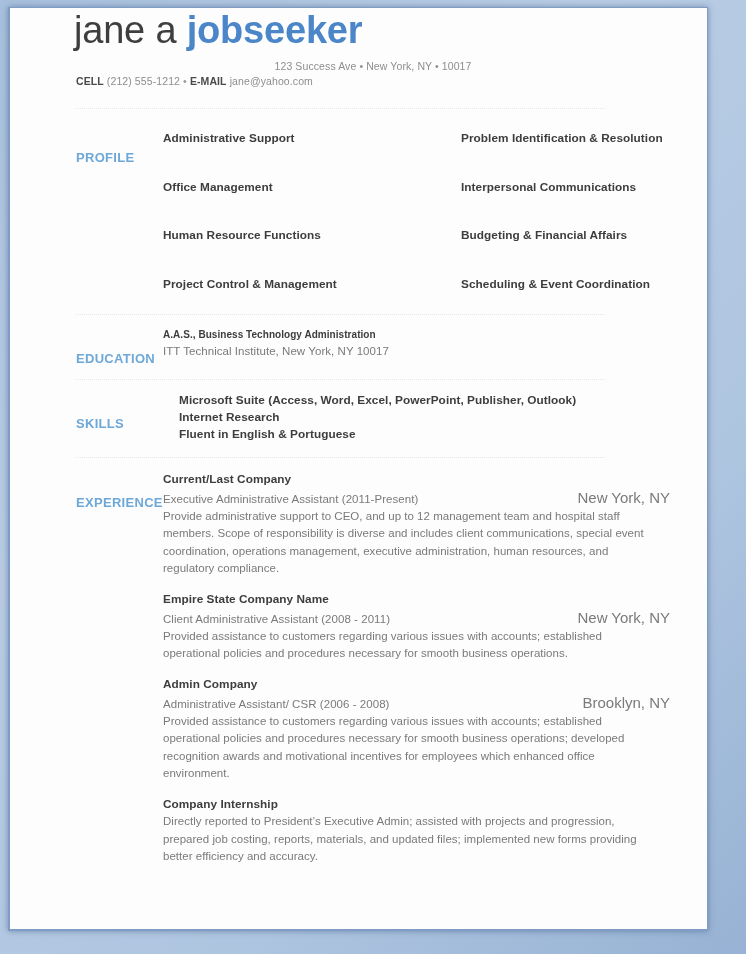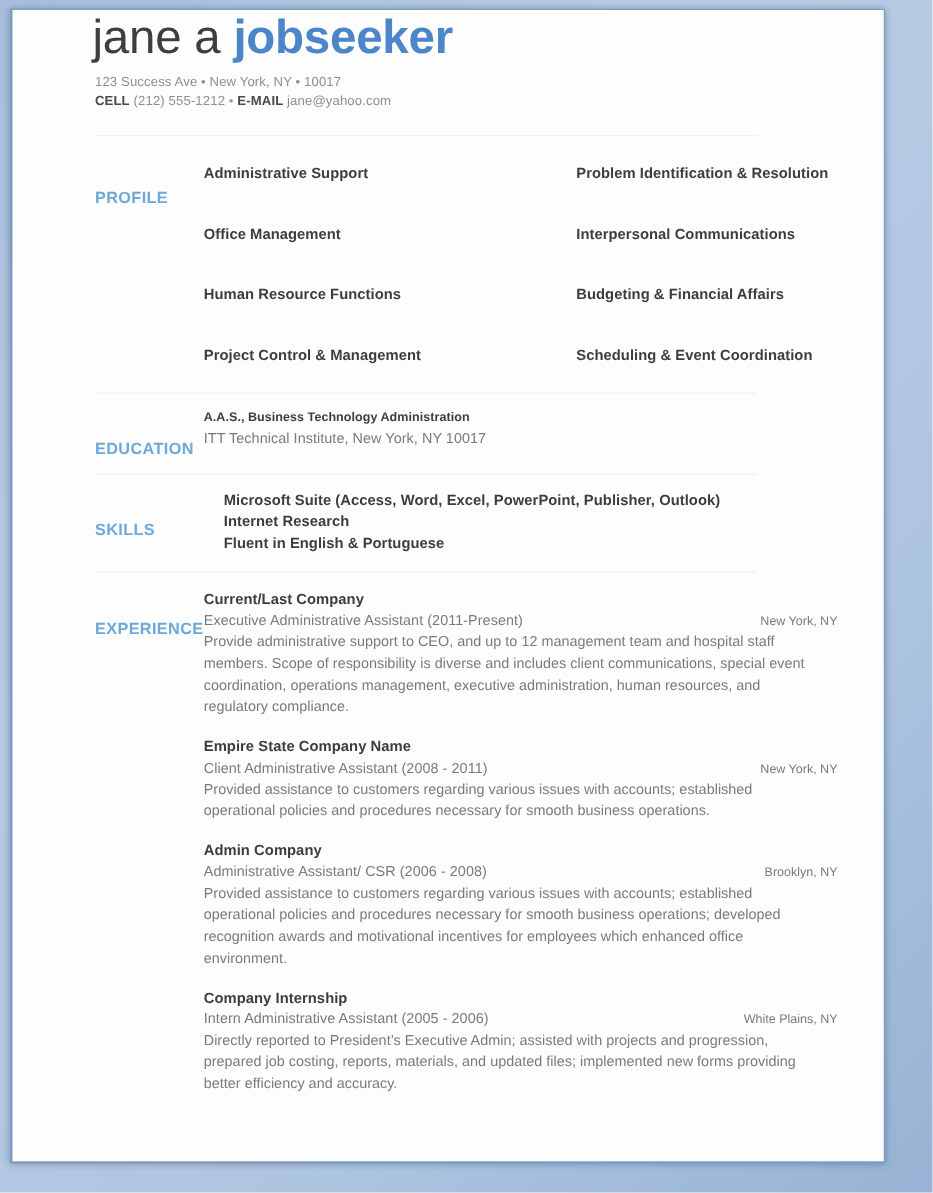--- a/index.html
+++ b/index.html
@@ -56,20 +56,21 @@
     color: #4a86c8;
     font-weight: 700;
   }
   .addr {
     padding-left: 10px;
     margin-top: 7px;
     font-size: 10.5px;
     line-height: 14px;
     color: #8e8e8e;
     letter-spacing: 0.1px;
+    text-align: center;
   }
   .contact {
     padding-left: 10px;
     margin-top: 1px;
     font-size: 10.5px;
     line-height: 14px;
     color: #8e8e8e;
     letter-spacing: 0.1px;
   }
   .contact b, .addr b {
@@ -156,21 +157,21 @@
     align-items: baseline;
     text-align: center;
   }
   .job-title {
     font-size: 11.5px;
     color: #7a7a7a;
     line-height: 17.3px;
     letter-spacing: 0.05px;
   }
   .job-loc {
-    font-size: 10px;
+    font-size: 15px;
     color: #7a7a7a;
     line-height: 17.3px;
     white-space: nowrap;
     padding-left: 12px;
   }
   .job-company {
     font-size: 11.8px;
     font-weight: 700;
     color: #3d3d3d;
     line-height: 17.3px;
@@ -270,24 +271,20 @@
           <div class="job-company">Admin Company</div>
           <div class="job-title-row">
             <div class="job-title">Administrative Assistant/ CSR (2006 - 2008)</div>
             <div class="job-loc">Brooklyn, NY</div>
           </div>
           <div class="job-desc">Provided assistance to customers regarding various issues with accounts; established operational policies and procedures necessary for smooth business operations; developed recognition awards and motivational incentives for employees which enhanced office environment.</div>
         </div>
 
         <div class="job">
           <div class="job-company">Company Internship</div>
-          <div class="job-title-row">
-            <div class="job-title">Intern Administrative Assistant (2005 - 2006)</div>
-            <div class="job-loc">White Plains, NY</div>
-          </div>
           <div class="job-desc">Directly reported to President’s Executive Admin; assisted with projects and progression, prepared job costing, reports, materials, and updated files; implemented new forms providing better efficiency and accuracy.</div>
         </div>
 
       </div>
     </div>
 
   </div>
 </div>
 
 </body></html>

